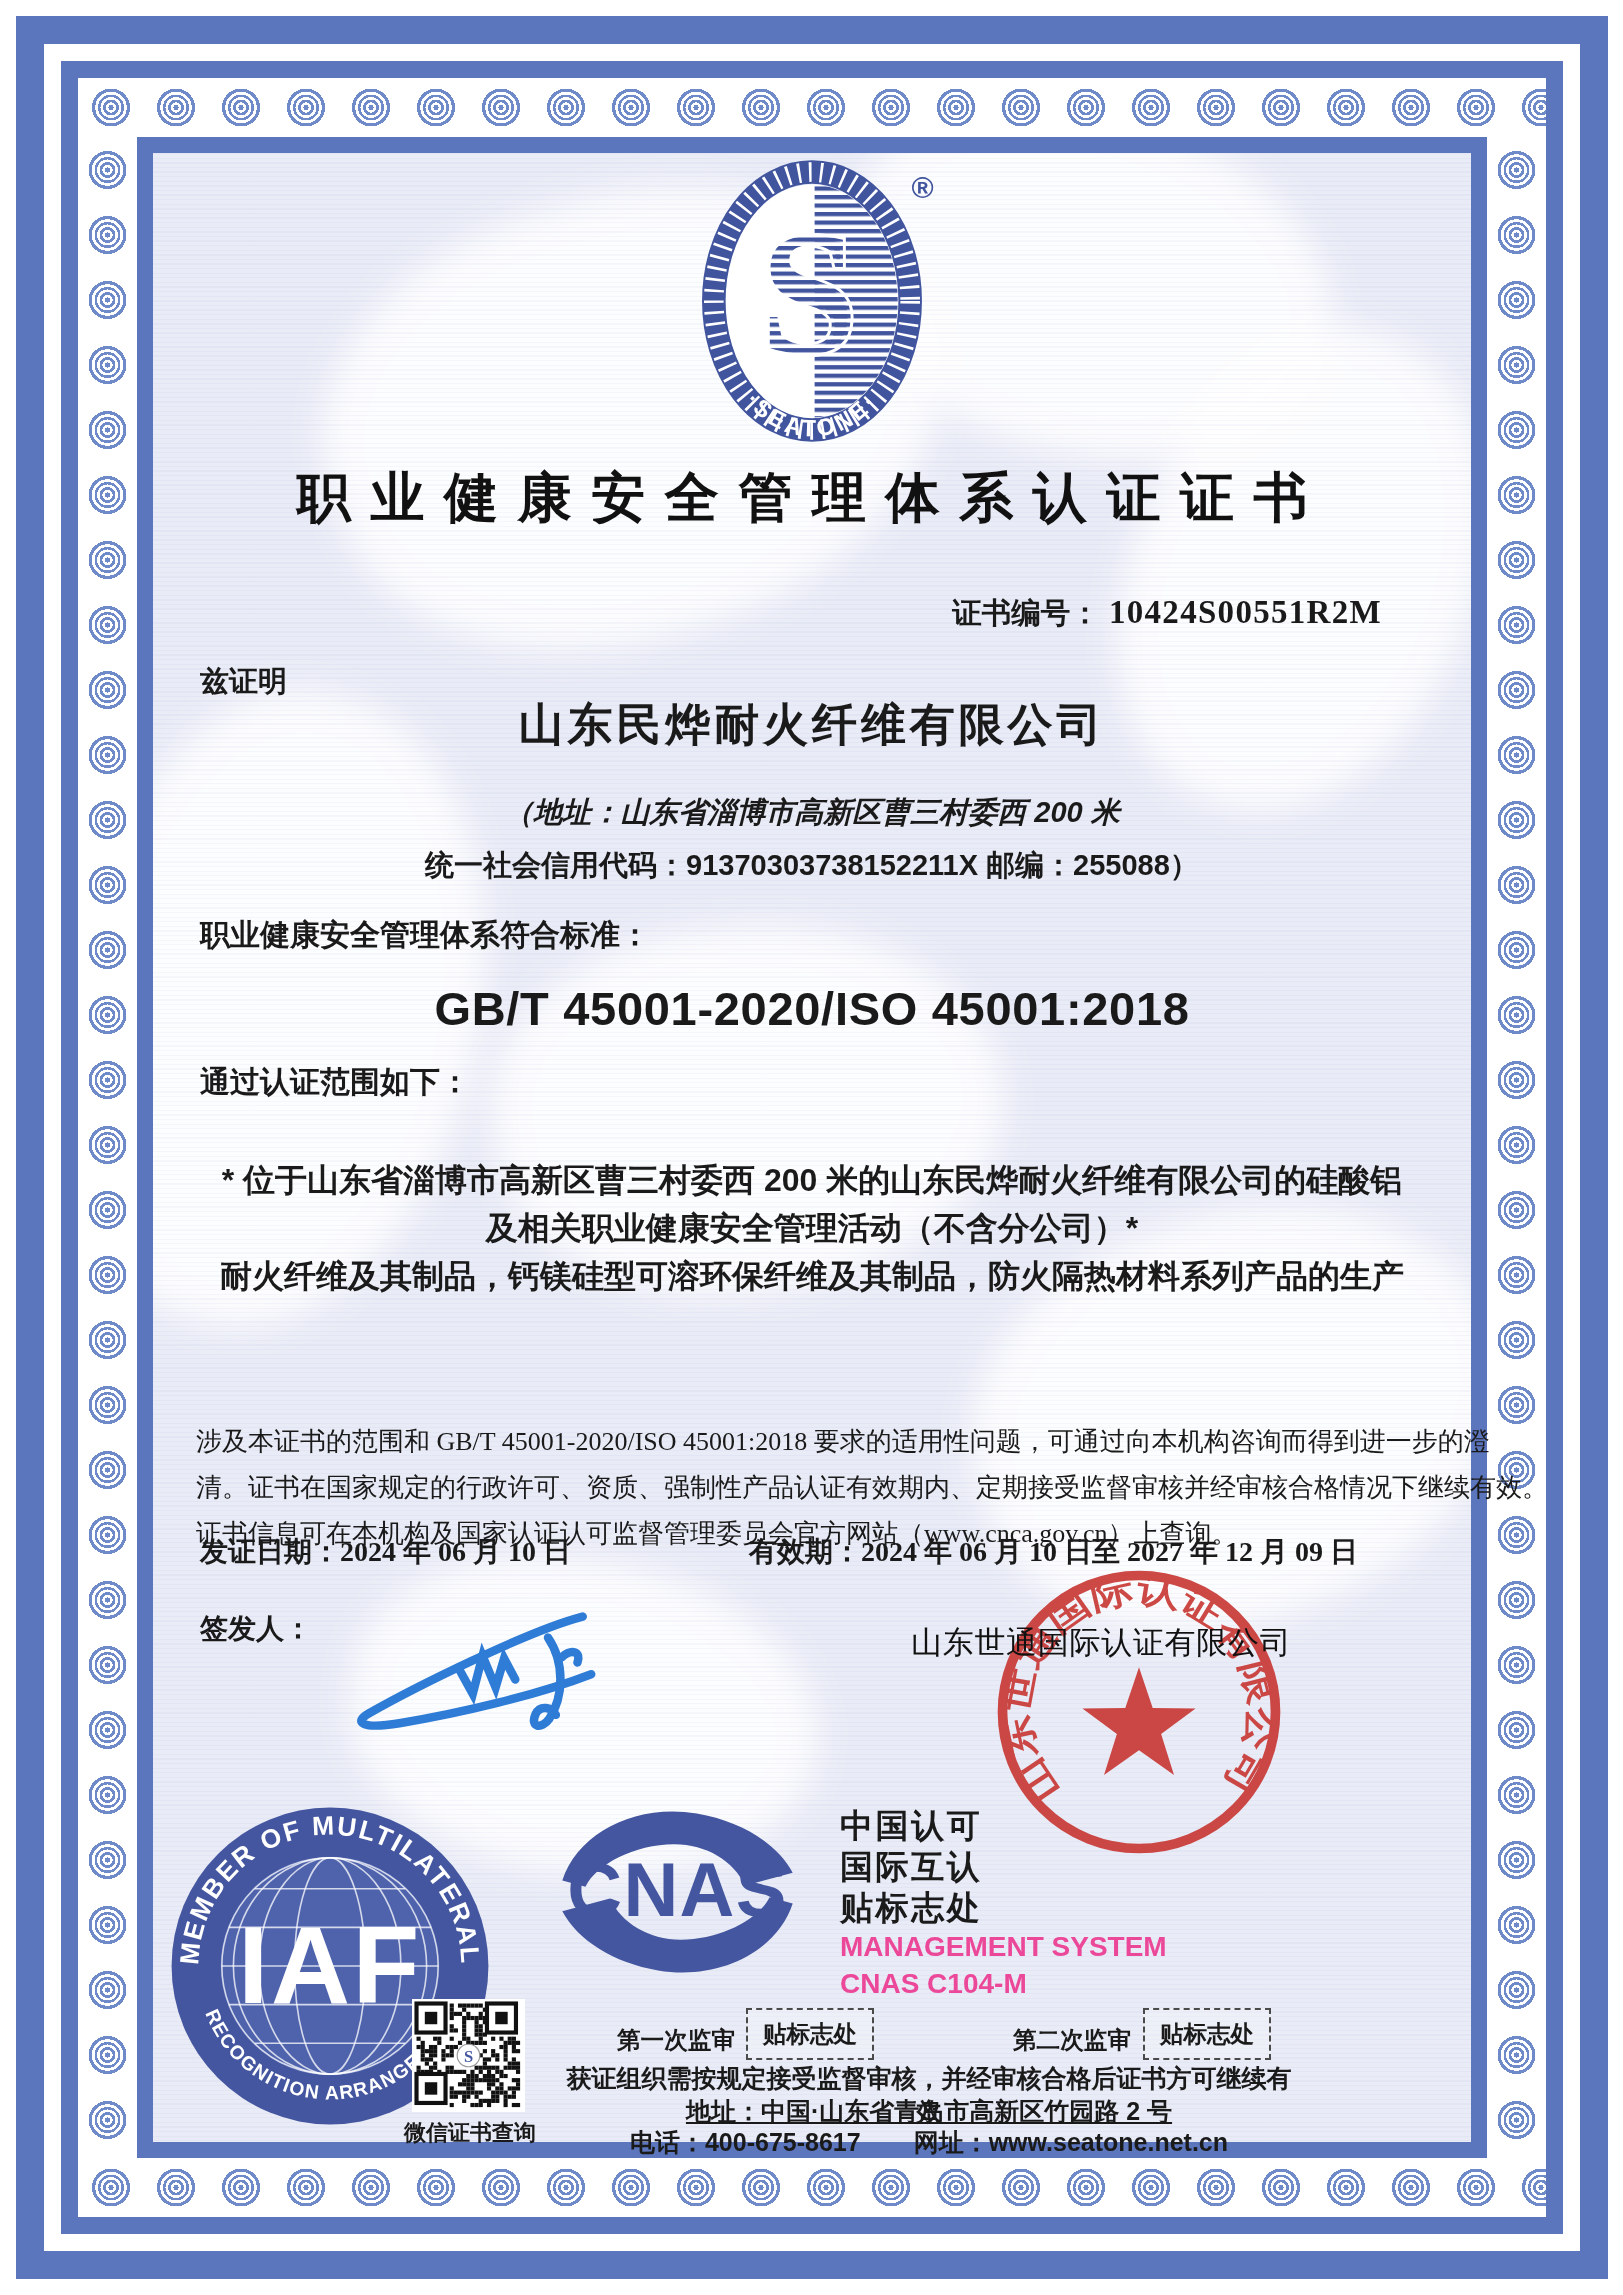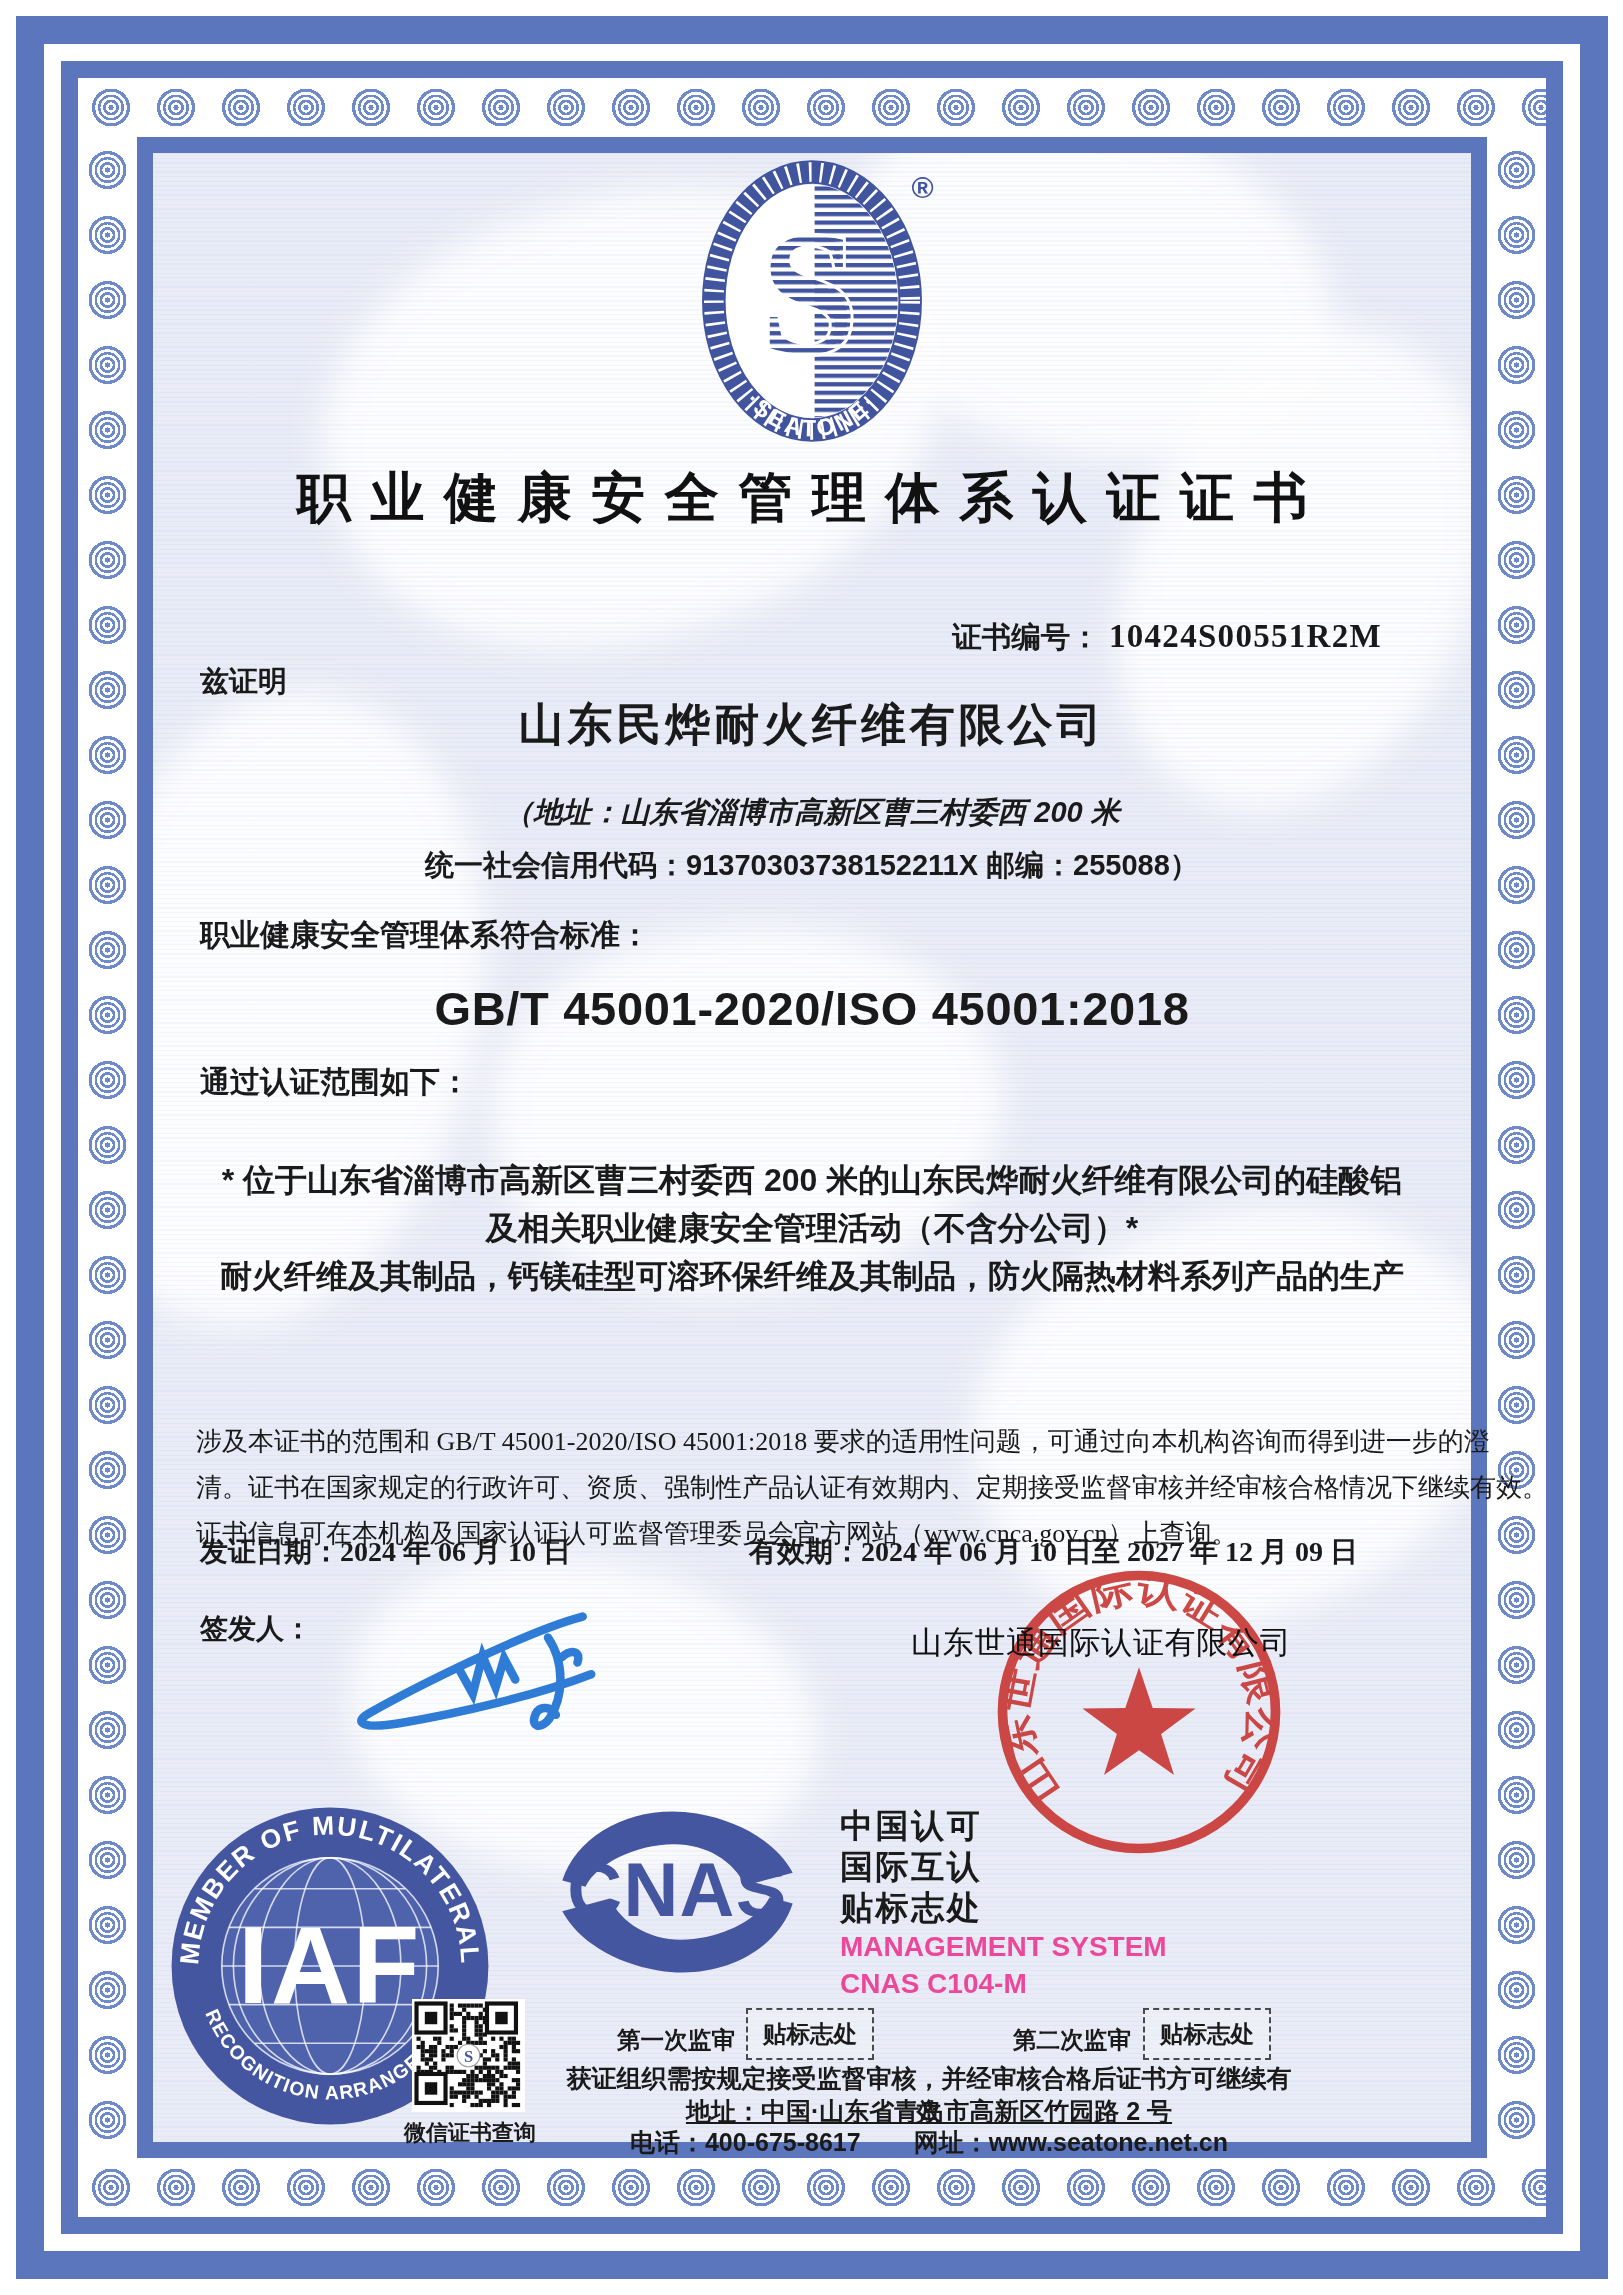--- a/index.html
+++ b/index.html
@@ -33,21 +33,21 @@
   
   .bg{position:absolute;inset:153px;background:#e9ebf6;overflow:hidden;}
   .cloud{position:absolute;background:rgba(255,255,255,.88);filter:blur(17px);border-radius:45% 55% 50% 50%;}
   .bg::after{content:"";position:absolute;inset:0;
     background:repeating-linear-gradient(180deg,rgba(108,128,190,0.055) 0 1.3px,rgba(255,255,255,0) 1.3px 4.6px);}
 
   
   .abs{position:absolute;}
   .centered{left:153px;right:153px;text-align:center;}
   .title{top:462px;font-size:54px;font-weight:bold;letter-spacing:19.6px;color:#111;}
-  .certno{top:618px;right:242px;display:flex;align-items:baseline;}
+  .certno{top:594px;right:242px;display:flex;align-items:baseline;}
   .certno .lab{font-size:29.5px;font-weight:bold;}
   .certno .num{font-size:33px;font-weight:bold;font-family:Liberation Serif, serif;margin-left:9.2px;letter-spacing:1.3px;}
   .declare{top:662px;left:200px;font-size:29px;font-weight:600;}
   .company{top:695px;font-size:45px;font-weight:bold;letter-spacing:3.9px;}
   .addr1{top:793px;font-size:29px;font-weight:bold;font-style:italic;}
   .addr2{top:846px;font-size:29px;font-weight:bold;}
   .stdlab{top:915px;left:200px;font-size:30px;font-weight:bold;}
   .standard{top:981px;font-size:47px;font-weight:600;letter-spacing:0.7px;}
   .scopelab{top:1062px;left:200px;font-size:30px;font-weight:bold;}
   .scope{top:1156px;font-size:32px;font-weight:bold;line-height:48px;}

